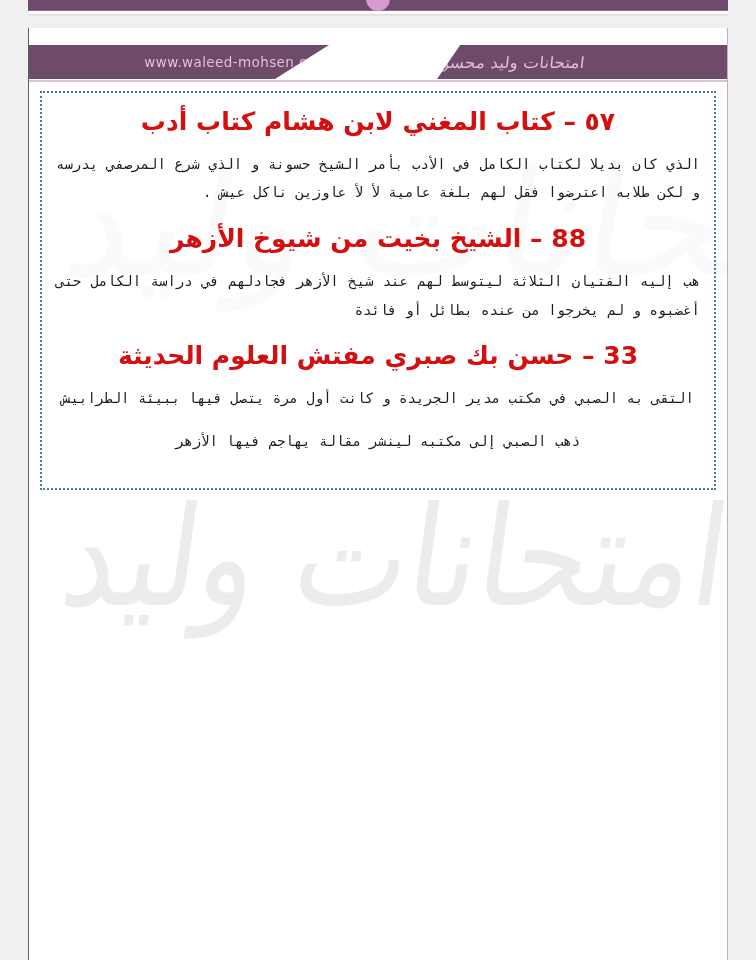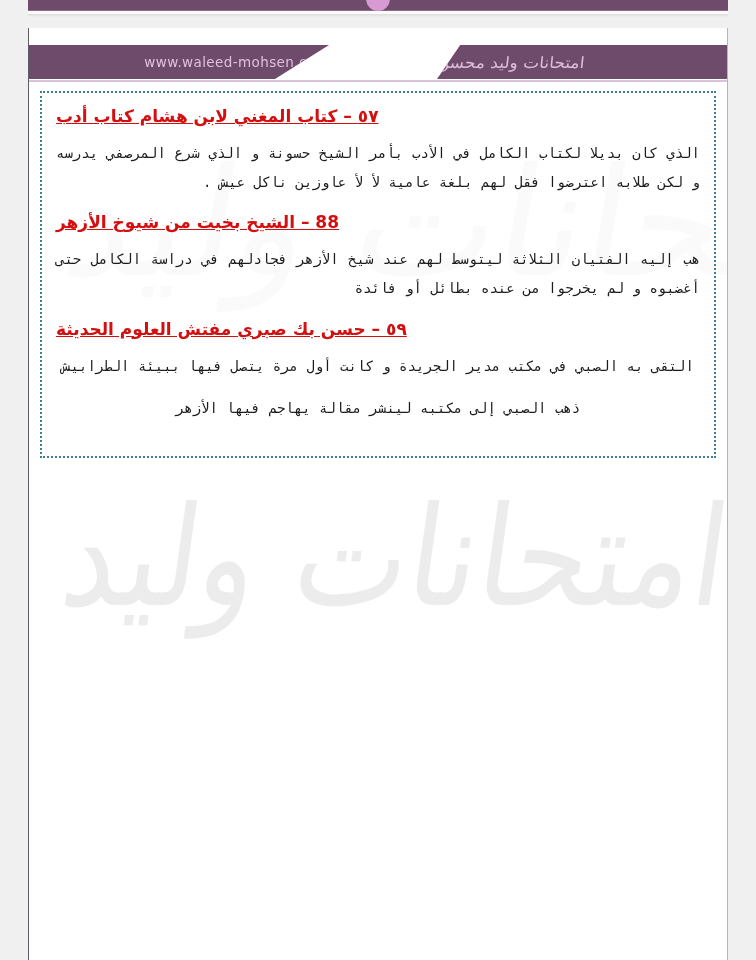--- a/index.html
+++ b/index.html
@@ -166,26 +166,25 @@
     margin: 12px 11px 0 11px;
     border: 2px dotted #3f7f96;
     padding: 10px 14px 12px 14px;
     box-sizing: border-box;
   }
 
   .q-title {
     color: #d40f0f;
     font-family: "DejaVu Sans", "Liberation Sans", sans-serif;
     font-weight: bold;
-    font-size: 17px;
-    text-align: left;
+    font-size: 25px;
+    text-align: center;
     margin: 6px 0 12px 0;
     line-height: 1.35;
     direction: rtl;
-    text-decoration: underline;
   }
   .q-title.first {
     margin-top: 2px;
   }
   .q-body {
     color: #1b1b1b;
     font-family: Liberation Mono, monospace;
     font-size: 14px;
     text-align: justify;
     text-align-last: center;
@@ -229,21 +228,21 @@
   </div>
 
   <div class="content-frame">
 
     <h2 class="q-title first">٥٧ – كتاب المغني لابن هشام كتاب أدب</h2>
     <p class="q-body justified">الذي كان بديلا لكتاب الكامل في الأدب بأمر الشيخ حسونة و الذي شرع المرصفي يدرسه و لكن طلابه اعترضوا فقل لهم بلغة عامية لأ لأ عاوزين ناكل عيش .</p>
 
     <h2 class="q-title">88 – الشيخ بخيت من شيوخ الأزهر</h2>
     <p class="q-body justified">هب إليه الفتيان الثلاثة ليتوسط لهم عند شيخ الأزهر فجادلهم في دراسة الكامل حتى أغضبوه و لم يخرجوا من عنده بطائل أو فائدة</p>
 
-    <h2 class="q-title">٥٩ – حسن بك صبري مفتش العلوم الحديثة</h2>
+    <h2 class="q-title">33 – حسن بك صبري مفتش العلوم الحديثة</h2>
     <p class="q-body single">التقى به الصبي في مكتب مدير الجريدة و كانت أول مرة يتصل فيها ببيئة الطرابيش</p>
 
     <p class="q-body single last">ذهب الصبي إلى مكتبه لينشر مقالة يهاجم فيها الأزهر</p>
 
   </div>
 
   <div class="watermark">امتحانات وليد محسن</div>
 
 </div>
 

